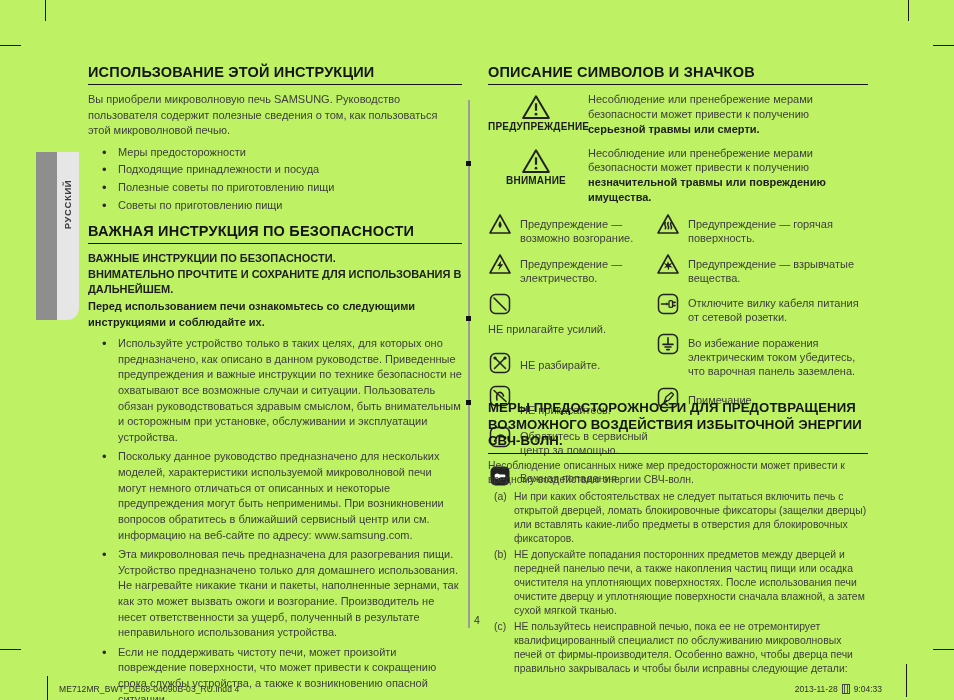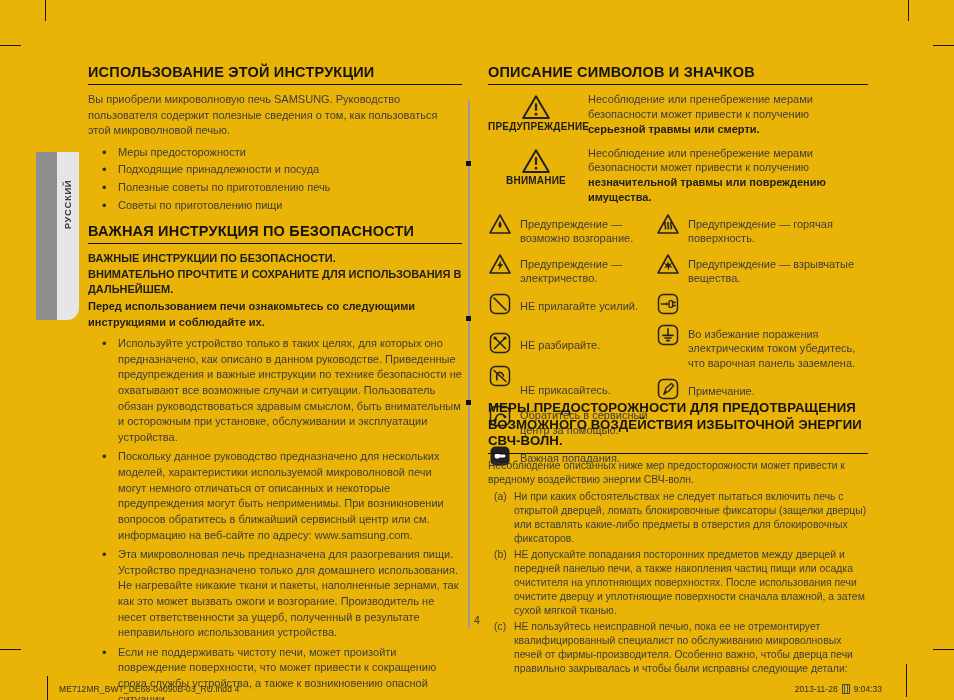--- a/index.html
+++ b/index.html
@@ -1,17 +1,17 @@
 <!DOCTYPE html>
 <html><head>
 <meta charset="utf-8">
 <style>
   * { margin:0; padding:0; box-sizing:border-box; }
   html,body { width:954px; height:700px; background:#ffffff; font-family:"Liberation Sans", sans-serif; color:#3d3d3d; overflow:hidden; }
-  .page { position:relative; width:954px; height:700px; background:#eab308; }
+  .page { position:relative; width:954px; height:700px; background:#bef264; }
 
   
   .mark { position:absolute; background:#1a1a1a; }
 
   
   .side-dark { position:absolute; left:36px; top:152px; width:21px; height:168px; background:#8e8e8e; }
   .side-light { position:absolute; left:57px; top:152px; width:22px; height:168px; background:#e6e6e6; border-radius:0 0 12px 0; }
   .side-label-wrap { position:absolute; left:57px; top:152px; width:22px; height:104px; display:flex; align-items:center; justify-content:center; }
   .side-label { transform:rotate(-90deg); white-space:nowrap; font-size:9.5px; font-weight:bold; color:#3c3c3c; letter-spacing:0.6px; }
 
@@ -92,21 +92,21 @@
   <div class="divider-tick" style="top:161px;"></div>
   <div class="divider-tick" style="top:316px;"></div>
   <div class="divider-tick" style="top:400px;"></div>
 
   <div class="col-left">
     <div class="h1">ИСПОЛЬЗОВАНИЕ ЭТОЙ ИНСТРУКЦИИ</div>
     <p class="body">Вы приобрели микроволновую печь SAMSUNG. Руководство пользователя содержит полезные сведения о том, как пользоваться этой микроволновой печью.</p>
     <ul class="dots tight">
       <li>Меры предосторожности</li>
       <li>Подходящие принадлежности и посуда</li>
-      <li>Полезные советы по приготовлению печь</li>
+      <li>Полезные советы по приготовлению пищи</li>
       <li>Советы по приготовлению пищи</li>
     </ul>
 
     <div class="h1" style="margin-top:0;">ВАЖНАЯ ИНСТРУКЦИЯ ПО БЕЗОПАСНОСТИ</div>
     <div class="safety-head">ВАЖНЫЕ ИНСТРУКЦИИ ПО БЕЗОПАСНОСТИ.</div>
     <div class="safety-head" style="margin-top:-2px;">ВНИМАТЕЛЬНО ПРОЧТИТЕ И СОХРАНИТЕ ДЛЯ ИСПОЛЬЗОВАНИЯ В ДАЛЬНЕЙШЕМ.</div>
     <div class="safety-head" style="margin-top:2px;">Перед использованием печи ознакомьтесь со следующими инструкциями и соблюдайте их.</div>
     <ul class="dots">
       <li>Используйте устройство только в таких целях, для которых оно предназначено, как описано в данном руководстве. Приведенные предупреждения и важные инструкции по технике безопасности не охватывают все возможные случаи и ситуации. Пользователь обязан руководствоваться здравым смыслом, быть внимательным и осторожным при установке, обслуживании и эксплуатации устройства.</li>
       <li>Поскольку данное руководство предназначено для нескольких моделей, характеристики используемой микроволновой печи могут немного отличаться от описанных и некоторые предупреждения могут быть неприменимы. При возникновении вопросов обратитесь в ближайший сервисный центр или см. информацию на веб-сайте по адресу: www.samsung.com.</li>
@@ -154,21 +154,21 @@
         </div>
 
         <div class="sym-row">
           <svg class="ic" width="24" height="22" viewBox="0 0 24 22">
             <path class="tri-stroke" d="M12 2 L22 20 H2 Z"></path>
             <polygon points="13.2,7.5 9.2,13 11.6,13 10.4,17.5 15.2,11.3 12.8,11.3" fill="#222"></polygon>
           </svg>
           <div class="cap" style="width:130px;">Предупреждение — электричество.</div>
         </div>
 
-        <div class="sym-row" style="margin-top:4px;">
+        <div class="sym-row" style="margin-top:4px;flex-direction:column;">
           <svg class="ic" width="24" height="24" viewBox="0 0 24 24">
             <rect x="2.5" y="2.5" width="19" height="19" rx="5" class="sq-stroke"></rect>
             <line x1="6" y1="6" x2="18" y2="18" class="ln"></line>
           </svg>
           <div class="cap" style="width:130px; padding-top:6px;">НЕ прилагайте усилий.</div>
         </div>
 
         <div class="sym-row" style="margin-top:16px;">
           <svg class="ic" width="24" height="24" viewBox="0 0 24 24">
             <rect x="2.5" y="2.5" width="19" height="19" rx="5" class="sq-stroke"></rect>
@@ -233,20 +233,21 @@
 
         <div class="sym-row" style="margin-top:6px;">
           <svg class="ic" width="24" height="24" viewBox="0 0 24 24">
             <rect x="2.5" y="2.5" width="19" height="19" rx="5" class="sq-stroke"></rect>
             <line x1="5.5" y1="12" x2="10.5" y2="12" class="ln" stroke-width="1.3"></line>
             <polygon points="10.2,10.4 13.2,12 10.2,13.6" fill="#222"></polygon>
             <rect x="13" y="8.6" width="3.6" height="6.8" rx="1.2" fill="none" stroke="#222" stroke-width="1.3"></rect>
             <line x1="16.6" y1="10.4" x2="19" y2="10.4" class="ln" stroke-width="1.2"></line>
             <line x1="16.6" y1="13.6" x2="19" y2="13.6" class="ln" stroke-width="1.2"></line>
           </svg>
+          <div class="cap" style="width:182px;">Отключите вилку кабеля питания от сетевой розетки.</div>
         </div>
 
         <div class="sym-row" style="margin-top:4px;">
           <svg class="ic" width="24" height="24" viewBox="0 0 24 24">
             <rect x="2.5" y="2.5" width="19" height="19" rx="5" class="sq-stroke"></rect>
             <line x1="12" y1="5.8" x2="12" y2="12" class="ln" stroke-width="1.3"></line>
             <line x1="7" y1="12.4" x2="17" y2="12.4" class="ln" stroke-width="1.3"></line>
             <line x1="9" y1="15" x2="15" y2="15" class="ln" stroke-width="1.3"></line>
             <line x1="10.7" y1="17.6" x2="13.3" y2="17.6" class="ln" stroke-width="1.3"></line>
           </svg>

